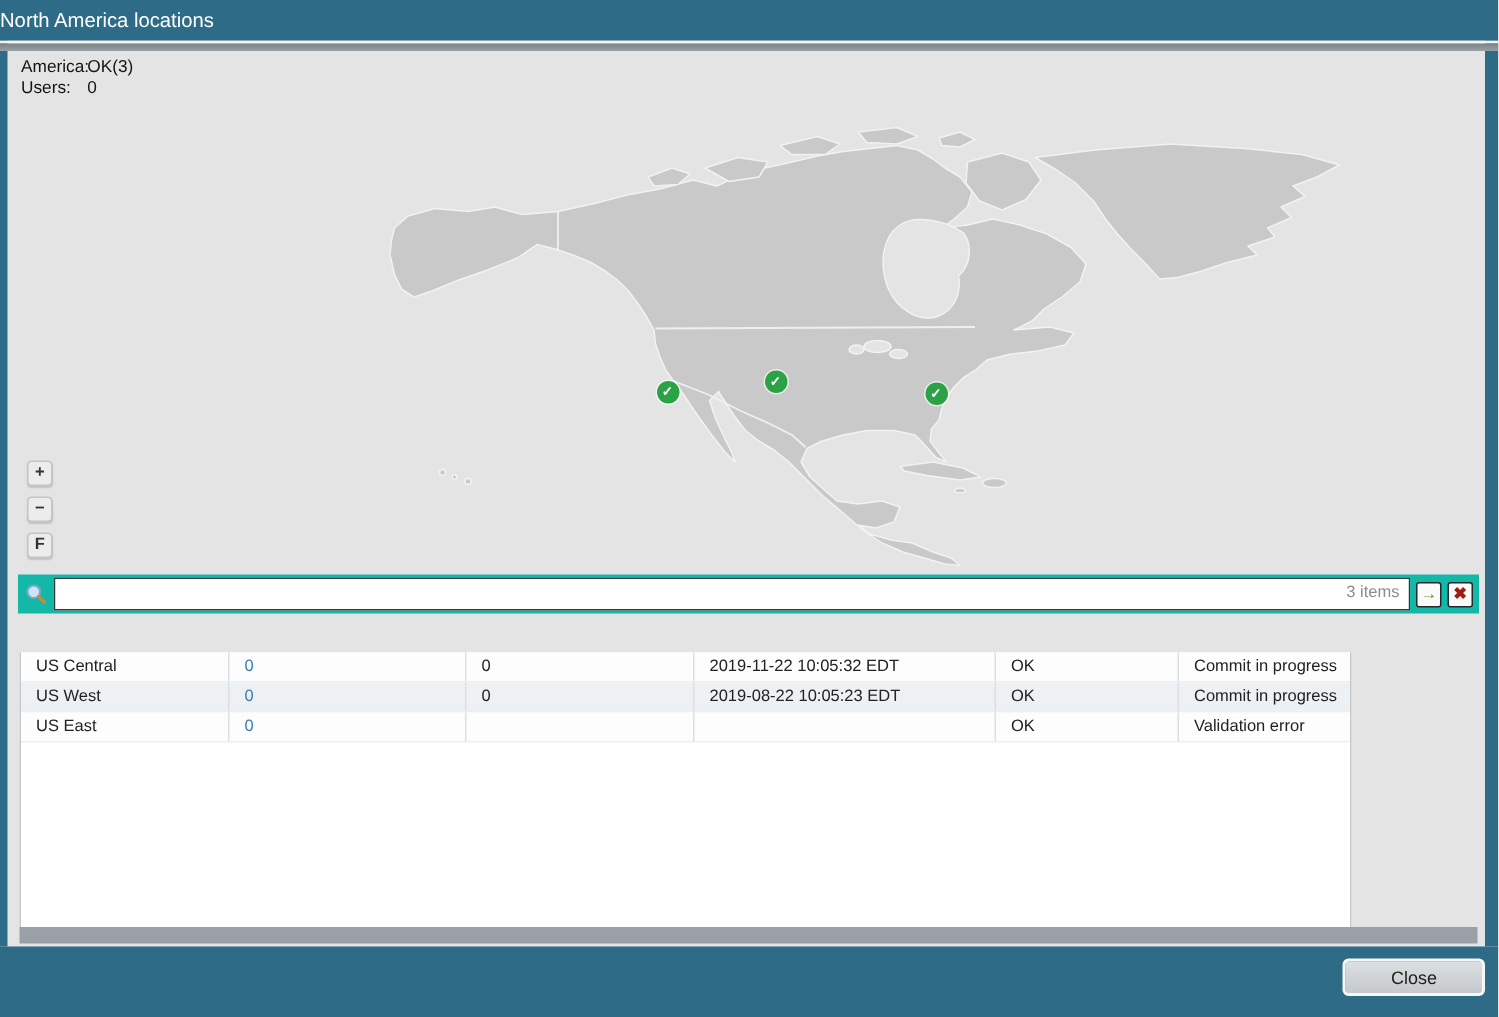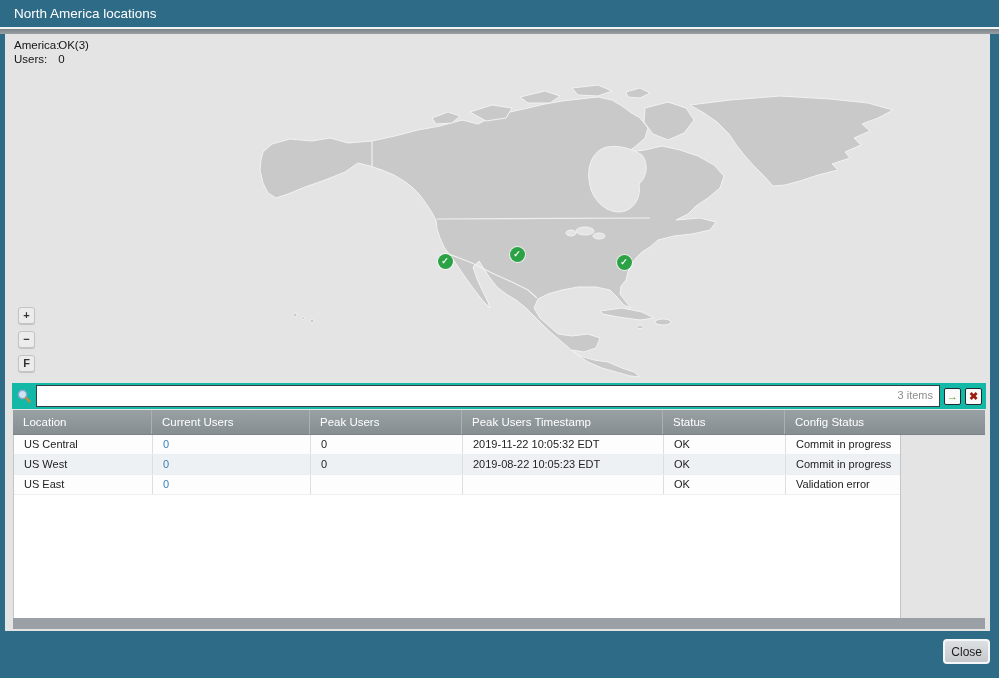--- a/index.html
+++ b/index.html
@@ -1,31 +1,31 @@
 <!DOCTYPE html>
 <html><head>
 <meta charset="utf-8">
 <style>
   html,body{margin:0;padding:0;background:#fff;}
   #win{position:relative;width:999px;height:678px;overflow:hidden;background:#e4e4e4;
        font-family:"Liberation Sans",sans-serif;-webkit-font-smoothing:antialiased;}
   
   .titlebar{position:absolute;left:0;top:0;width:999px;height:27px;background:#2e6b86;
-            display:flex;align-items:center;box-sizing:border-box;padding-left:14px;z-index:30;}
+            display:flex;align-items:center;box-sizing:border-box;padding-left:0;z-index:30;}
   .title-text{color:#ffffff;font-size:13.5px;}
   .help-btn{position:absolute;right:12px;top:5px;width:13px;height:13px;border:2px solid #9fc2e0;
             border-radius:50%;color:#9fc2e0;font-size:10px;font-weight:bold;line-height:13px;
             text-align:center;cursor:pointer;}
   .sep-light{position:absolute;left:0;top:27px;width:999px;height:2px;background:#f2f3f3;z-index:29;}
   .sep-dark{position:absolute;left:0;top:29px;width:999px;height:5px;
             background:linear-gradient(#7c8388,#9aa1a5);z-index:29;}
   .edge-left{position:absolute;left:0;top:27px;width:5px;height:604px;background:#2e6b86;z-index:28;}
   .edge-right{position:absolute;right:0;top:27px;width:9px;height:604px;background:#2e6b86;z-index:28;}
   .footer{position:absolute;left:0;top:631px;width:999px;height:47px;background:#2e6b86;z-index:30;}
-  .close-btn{position:absolute;right:9px;top:8px;height:25px;padding:0 6px;
+  .close-btn{position:absolute;right:9px;top:8px;height:25px;padding:0 30px;
              background:linear-gradient(#dde0e2,#c6c9cc);border:2px solid #f4f6f7;border-radius:4px;
              font-family:"Liberation Sans",sans-serif;font-size:12px;color:#1d1d1d;cursor:pointer;}
   
   .summary{position:absolute;left:14px;top:38px;z-index:10;font-size:11.5px;color:#141414;line-height:14px;}
   .summary .lbl{display:inline-block;width:41px;}
   
   #mapsvg{position:absolute;left:0;top:0;z-index:1;}
   .marker{position:absolute;width:15px;height:15px;border-radius:50%;background:#2ba245;z-index:5;
           display:flex;align-items:center;justify-content:center;cursor:pointer;
           box-shadow:0 0 0 1px rgba(255,255,255,.65);}
@@ -144,28 +144,20 @@
       <line x1="9.8" y1="9.8" x2="13.6" y2="13.6" stroke="#c98a3d" stroke-width="2.2" stroke-linecap="round"></line>
     </svg>
     <div class="search-field">
       <input type="text" value="" style="">
       <span class="items-label">3 items</span>
     </div>
     <button class="strip-btn go">→</button>
     <button class="strip-btn clear">✖</button>
   </div>
 
-  <div class="thead">
-      <div class="tcell th c0">Location</div>
-      <div class="tcell th c1">Current Users</div>
-      <div class="tcell th c2">Peak Users</div>
-      <div class="tcell th c3">Peak Users Timestamp</div>
-      <div class="tcell th c4">Status</div>
-      <div class="tcell th c5">Config Status</div>
-    </div>
   <div class="tbody">
       <div class="trow">
         <div class="tcell c0">US Central</div>
         <div class="tcell c1 link">0</div>
         <div class="tcell c2">0</div>
         <div class="tcell c3">2019-11-22 10:05:32 EDT</div>
         <div class="tcell c4">OK</div>
         <div class="tcell c5">Commit in progress</div>
       </div>
       <div class="trow alt">

